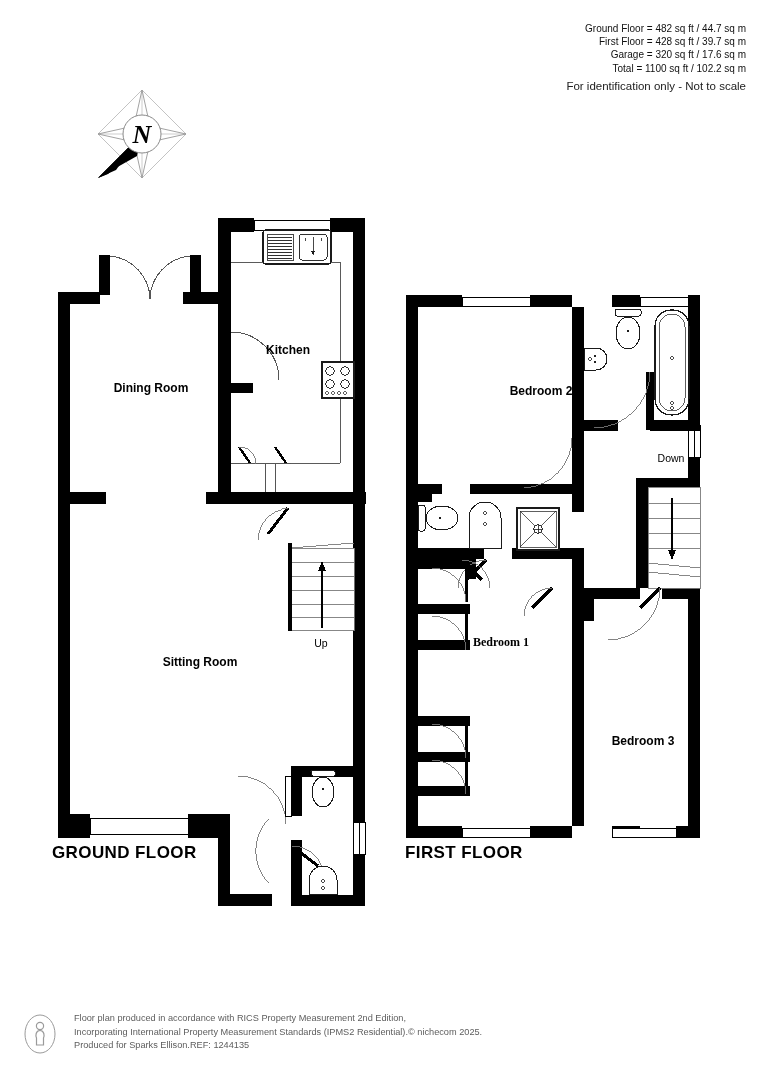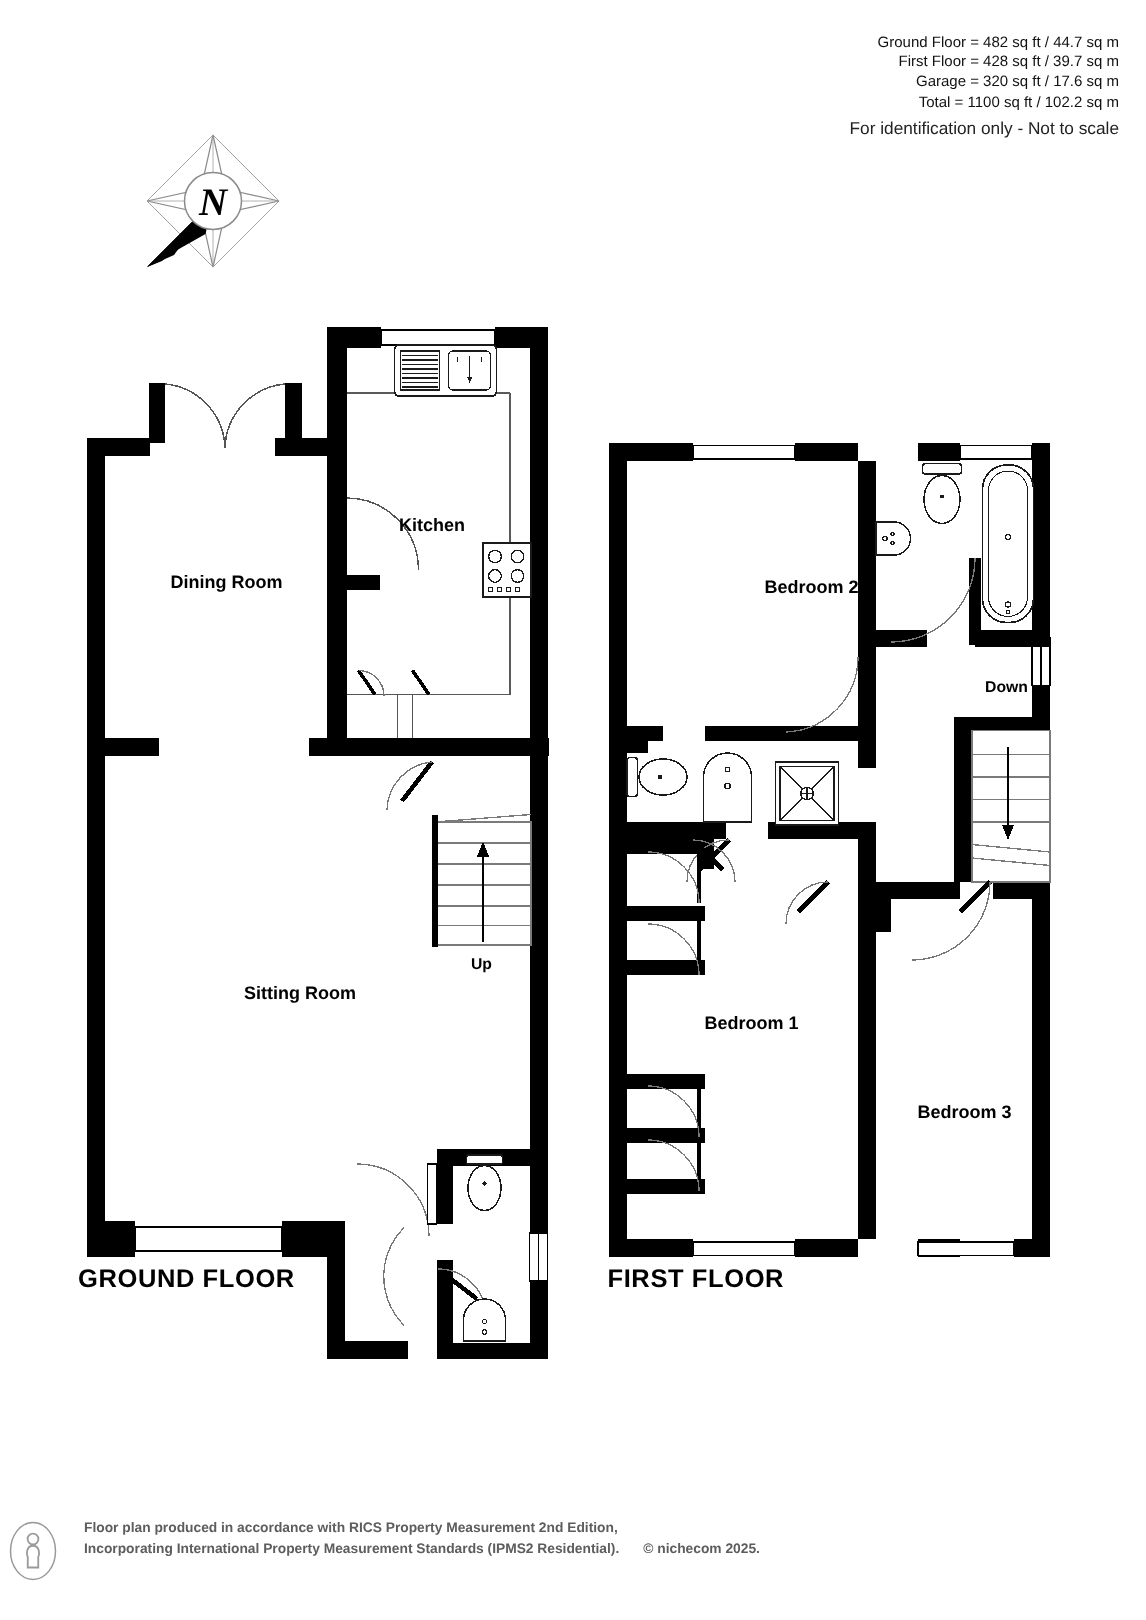--- a/index.html
+++ b/index.html
@@ -76,49 +76,48 @@
   .room-label {
     position: absolute;
     font-size: 12px;
     font-weight: bold;
     white-space: nowrap;
     transform: translate(-50%, -50%);
   }
   .stair-label {
     position: absolute;
     font-size: 10.5px;
-    font-weight: bold;
+    font-weight: normal;
     white-space: nowrap;
     transform: translate(-50%, -50%);
   }
 
   
   .footer {
     position: absolute;
-    left: 6px;
+    left: 24px;
     bottom: 18px;
     width: 720px;
     height: 50px;
-    font-weight: bold;
   }
   .footer-badge {
     position: absolute;
     left: 0; top: 2px;
     width: 32px; height: 40px;
   }
   .footer-text {
     position: absolute;
     left: 50px;
     top: 0px;
     font-size: 9.2px;
     color: #5d5d5d;
     line-height: 1.48;
   }
   .footer-text .ftl { white-space: nowrap; }
-  .copy { margin-left: 16px; }
+  .copy { }
 </style>
 </head>
 <body>
 
 <div id="page">
 
   <div class="summary">
     <div class="line">Ground Floor = 482 sq ft / 44.7 sq m</div>
     <div class="line">First Floor = 428 sq ft / 39.7 sq m</div>
     <div class="line">Garage = 320 sq ft / 17.6 sq m</div>
@@ -460,34 +459,37 @@
       </g>
     </g>
   </svg>
 
   <div class="room-label" style="left:151px; top:388px;">Dining Room</div>
   <div class="room-label" style="left:288px; top:350px;">Kitchen</div>
   <div class="room-label" style="left:200px; top:662px;text-align:center;">Sitting Room</div>
   <div class="stair-label" style="left:321px; top:643px;">Up</div>
 
   <div class="room-label" style="left:501px; top:391px;margin-left:40px;">Bedroom 2</div>
-  <div class="room-label" style="left:501px; top:682px;">Bedroom 1</div>
+  <div class="room-label" style="left:501px; top:642px;font-family:Liberation Serif, serif;">Bedroom 1</div>
   <div class="room-label" style="left:643px; top:716px;margin-top:25px;">Bedroom 3</div>
   <div class="stair-label" style="left:671px; top:458px;">Down</div>
 
   <div class="floor-title" id="gf-title">GROUND FLOOR</div>
   <div class="floor-title" id="ff-title">FIRST FLOOR</div>
 
   <div class="footer">
     <svg class="footer-badge" viewBox="0 0 32 40">
       <ellipse cx="16" cy="20" rx="15" ry="19" fill="none" stroke="#9a9a9a" stroke-width="1"></ellipse>
       <circle cx="16" cy="12" r="3.6" fill="none" stroke="#9a9a9a" stroke-width="1.2"></circle>
       <path d="M16,16.5 C11.5,16.5 11.5,22 12.5,24 L12.5,31 L19.5,31 L19.5,24 C20.5,22 20.5,16.5 16,16.5 Z" fill="none" stroke="#9a9a9a" stroke-width="1.2"></path>
     </svg>
     <div class="footer-text">
       <div class="ftl">Floor plan produced in accordance with RICS Property Measurement 2nd Edition,</div>
       <div class="ftl">
         <span>Incorporating International Property Measurement Standards (IPMS2 Residential).</span><span class="copy">© nichecom 2025.</span>
       </div>
+      <div class="ftl">
+        <span>Produced for Sparks Ellison.</span><span class="copy">REF: 1244135</span>
+      </div>
     </div>
   </div>
 
 </div>
 
 </body></html>

